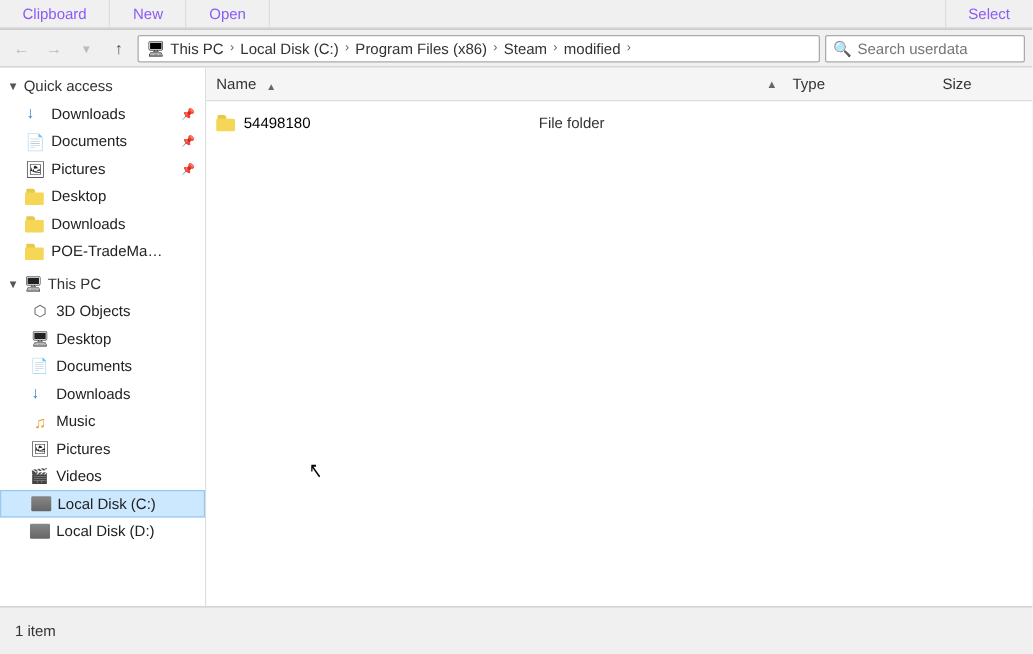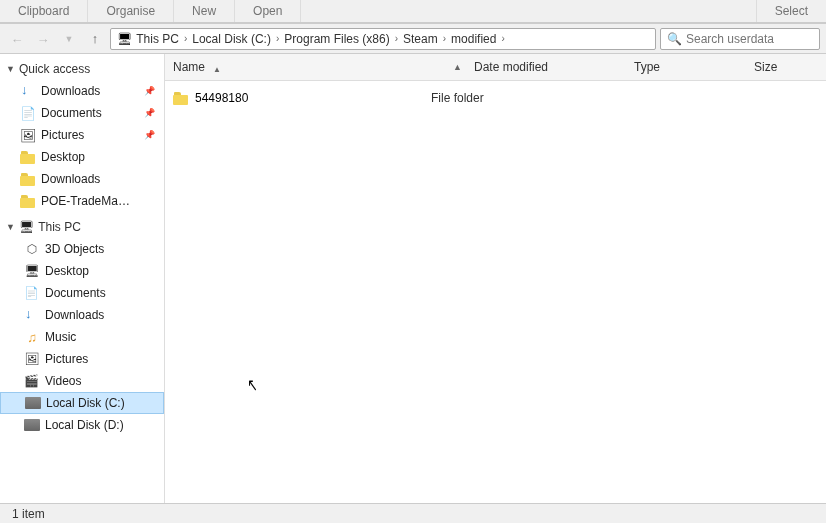--- a/index.html
+++ b/index.html
@@ -1,21 +1,21 @@
 <!DOCTYPE html>
 <html><head>
   <meta charset="utf-8">
   <style>
     * { box-sizing: border-box; margin: 0; padding: 0; font-family: 'Segoe UI', Arial, sans-serif; font-size: 12px; }
     body { background: #f0f0f0; width: 826px; height: 523px; overflow: hidden; display: flex; flex-direction: column; }
 
     
     .ribbon { background: #f0f0f0; border-bottom: 1px solid #ccc; display: flex; flex-direction: column; }
     .ribbon-tabs { display: flex; border-bottom: 1px solid #ccc; }
-    .ribbon-tab { padding: 4px 18px; font-size: 12px; color: #737373; cursor: pointer; border-right: 1px solid #ddd; }
+    .ribbon-tab { padding: 4px 18px; font-size: 12px; color: #8b5cf6; cursor: pointer; border-right: 1px solid #ddd; }
 
     
     .toolbar { display: flex; align-items: center; padding: 3px 6px; gap: 4px; background: #f0f0f0; border-bottom: 1px solid #ccc; height: 30px; }
     .nav-btn { width: 22px; height: 22px; background: none; border: 1px solid transparent; cursor: pointer; display: flex; align-items: center; justify-content: center; color: #555; font-size: 13px; border-radius: 2px; }
     .nav-btn.disabled { color: #bbb; cursor: default; }
     .address-bar { flex: 1; height: 22px; border: 1px solid #aaa; background: white; display: flex; align-items: center; padding: 0 6px; gap: 4px; border-radius: 2px; overflow: hidden; }
     .address-segment { display: flex; align-items: center; gap: 2px; color: #333; white-space: nowrap; }
     .address-sep { color: #666; margin: 0 1px; font-size: 10px; }
     .search-box { width: 160px; height: 22px; border: 1px solid #aaa; background: white; display: flex; align-items: center; padding: 0 6px; gap: 4px; border-radius: 2px; }
     .search-box input { border: none; outline: none; width: 100%; font-size: 12px; color: #3b82f6; }
@@ -59,29 +59,28 @@
     .file-cell { overflow: hidden; white-space: nowrap; text-overflow: ellipsis; }
     .file-cell-name { width: 254px; display: flex; align-items: center; gap: 6px; }
     .file-cell-date { width: 160px; color: #333; }
     .file-cell-type { width: 120px; color: #333; }
     .file-cell-size { width: 80px; color: #333; }
 
     
     .file-content-area { flex: 1; position: relative; }
 
     
-    .status-bar { background: #f0f0f0; border-top: 1px solid #ccc; padding: 2px 12px; font-size: 12px; color: #333; height: 20px; display: flex; align-items: center; }
+    .status-bar { background: #f0f0f0; border-top: 1px solid #ccc; padding: 2px 12px; font-size: 12px; color: #333; height: 38px; display: flex; align-items: center; }
   </style>
 </head>
 <body>
 
 <div class="ribbon">
   <div class="ribbon-tabs">
     <div class="ribbon-tab">Clipboard</div>
-    <div class="ribbon-tab">Organise</div>
     <div class="ribbon-tab">New</div>
     <div class="ribbon-tab">Open</div>
     <div class="ribbon-tab" style="margin-left:auto;border-left:1px solid #ddd;border-right:none;">Select</div>
   </div>
 </div>
 
 <div class="toolbar">
   <button class="nav-btn disabled">←</button>
   <button class="nav-btn disabled">→</button>
   <button class="nav-btn disabled" style="font-size:9px;">▼</button>
@@ -203,23 +202,20 @@
   </div>
 
   <div class="file-pane">
 
     <div class="file-pane-header">
       <div class="col-header col-name">
         <span>Name</span>
         <span class="sort-arrow">▲</span>
       </div>
       <div style="display:flex; align-items:center; margin-left:auto; margin-right:4px; font-size:9px; color:#666; cursor:pointer;">▲</div>
-      <div class="col-header col-date">
-        <span>Date modified</span>
-      </div>
       <div class="col-header col-type">
         <span>Type</span>
       </div>
       <div class="col-header col-size">
         <span>Size</span>
       </div>
     </div>
 
     <div class="file-list">
       <div class="file-row">

